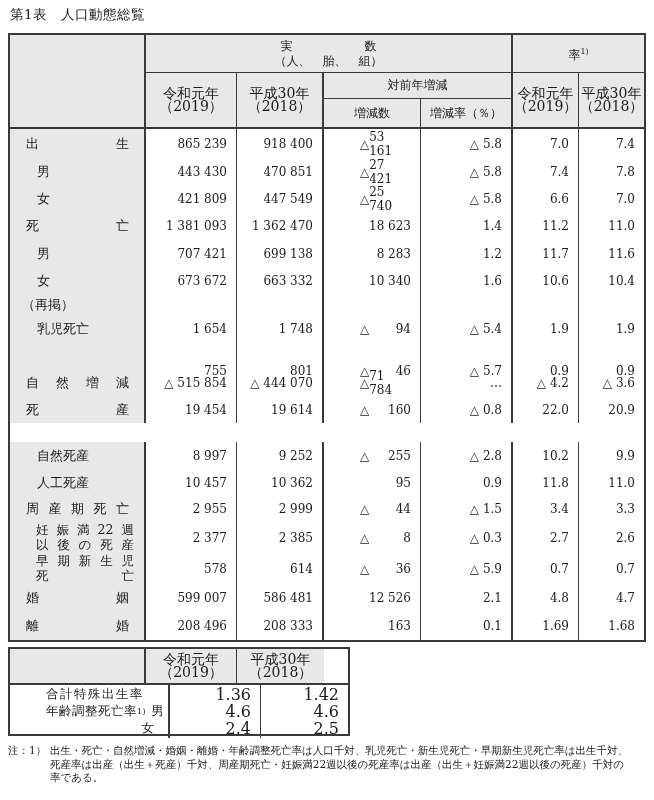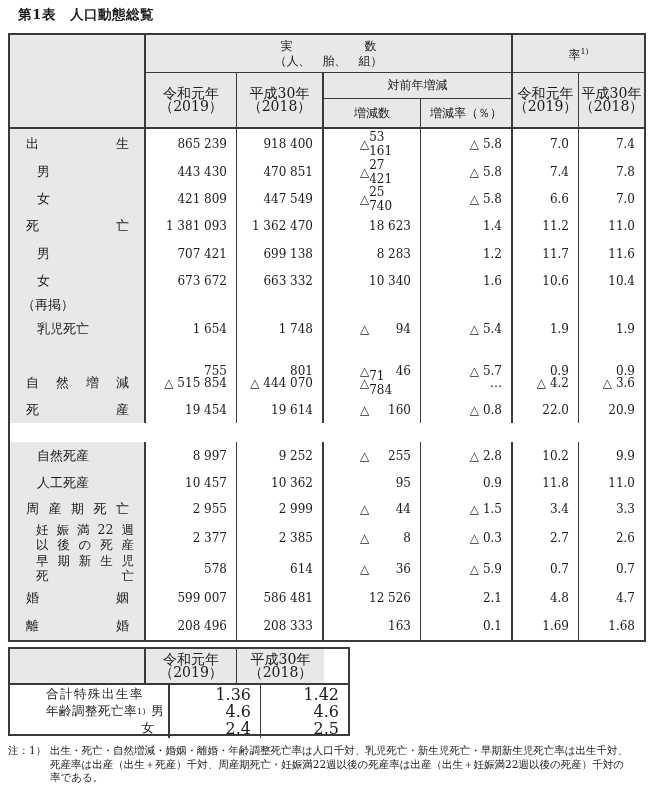--- a/index.html
+++ b/index.html
@@ -2,21 +2,21 @@
 <html><head>
 <meta charset="utf-8">
 <style>
   :root{ --bd:#3a3a3a; --gray:#e8e8e8; --ink:#1b1b1b; }
   html,body{ margin:0; padding:0; }
   body{
     width:654px; height:800px; background:#fff; color:var(--ink);
     font-family:"DejaVu Serif","Liberation Serif",serif;
   }
   .page{ position:relative; width:654px; height:800px; overflow:hidden; }
-  .title{ position:absolute; left:10px; top:6px; font-size:13.5px; font-weight:bold; letter-spacing:.5px;margin-left:8px; }
+  .title{ position:absolute; left:10px; top:6px; font-size:13.5px; font-weight:normal; letter-spacing:.5px; }
 
   
   .maintable{ position:absolute; left:8px; top:33px; border:2px solid var(--bd); }
   .mh{ display:grid; grid-template-columns:136px 91px 87px 97px 92px 66px 65px;
        grid-template-rows:38px 26px 28px; border-bottom:2px solid var(--bd); }
   .hc{ box-sizing:border-box; background:var(--gray); display:flex; flex-direction:column;
        justify-content:center; align-items:center; text-align:center; font-size:12px; line-height:15px; }
   .h-stub { grid-area:1/1/4/2; border-right:2px solid var(--bd); }
   .h-jissu{ grid-area:1/2/2/6; border-right:2px solid var(--bd); border-bottom:1px solid var(--bd); }
   .h-rate { grid-area:1/6/2/8; border-bottom:1px solid var(--bd); }

